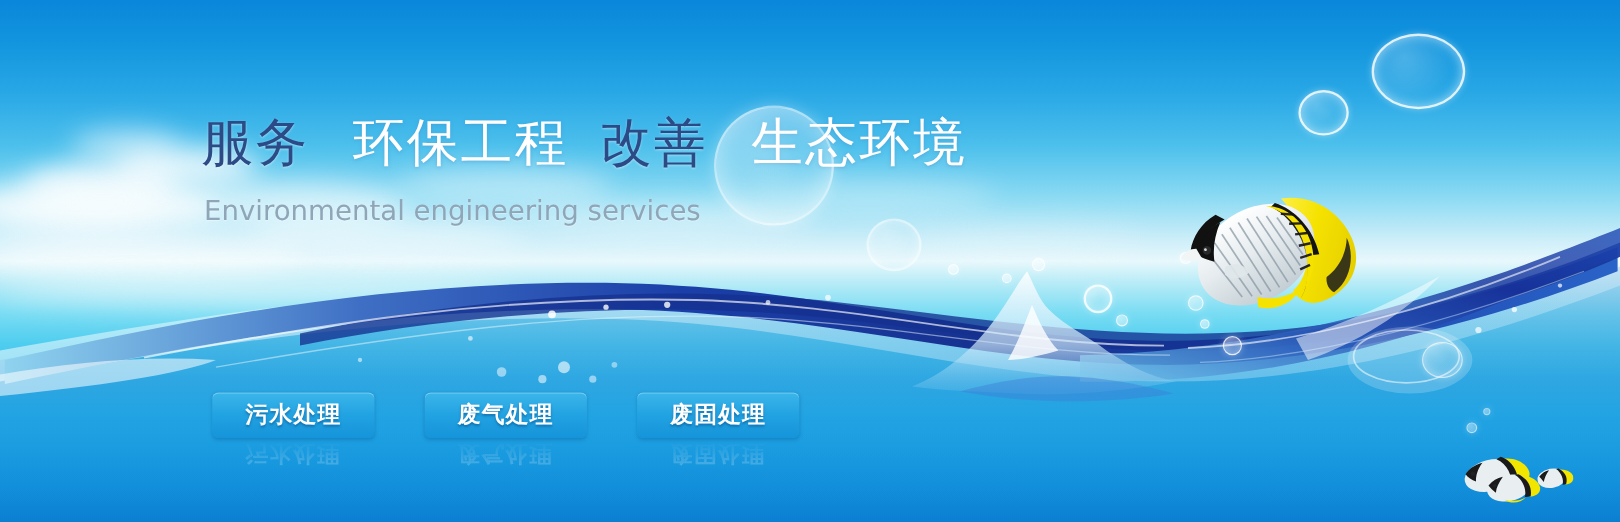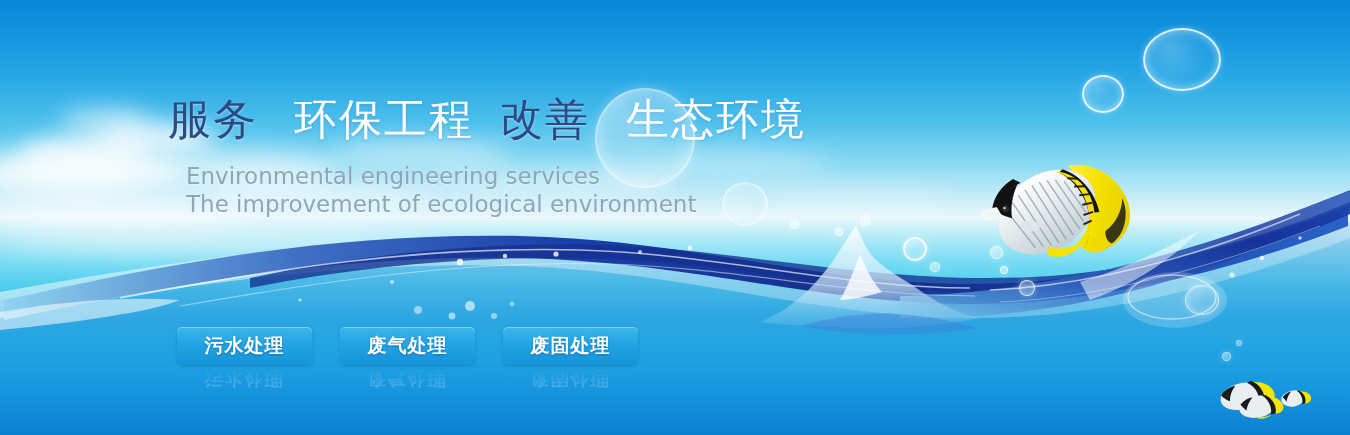--- a/index.html
+++ b/index.html
@@ -85,37 +85,36 @@
   .hl-dark{ color:#2c4b86; text-shadow:0 1px 2px rgba(255,255,255,.45); }
   .hl-light{ color:#ffffff; text-shadow:0 1px 3px rgba(70,140,200,.45);margin-left:36px; }
   .hl-gap{ display:inline-block; width:26px; }
 
   .sub{
     position:absolute; left:170px;
     font-size:23px; color:#8fa6b8; line-height:1.22;
     font-family:"DejaVu Sans","Liberation Sans",sans-serif;
     text-shadow:0 1px 1px rgba(255,255,255,.4);
     white-space:nowrap;
-    margin-left:16px;
   }
   .sub1{ top:162px; }
   .sub2{ top:190px; }
 
   
   .wave{ position:absolute; left:0; top:0; width:1350px; height:435px; pointer-events:none; }
 
   
   .fish{ position:absolute; }
   .fish-main{ left:985px; top:148px; width:150px; height:125px; transform:rotate(-18deg); }
   .fish-s1{ left:1218px; top:378px; width:58px; height:34px; transform:rotate(-14deg); }
   .fish-s2{ left:1238px; top:392px; width:46px; height:28px; transform:rotate(-10deg); }
   .fish-s3{ left:1281px; top:388px; width:30px; height:20px; transform:rotate(-10deg); }
 
   
-  .btn-row{ position:absolute; left:177px; top:327px; display:flex; gap:28px;justify-content:center; }
+  .btn-row{ position:absolute; left:177px; top:327px; display:flex; gap:42px;justify-content:center; }
   .btn-wrap{ position:relative; }
   .btn{
     width:135px; height:38px;
     display:flex; align-items:center; justify-content:center;
     border-radius:5px;
     background:linear-gradient(to bottom,#3cb6ea 0%,#22a3e2 48%,#1594da 100%);
     box-shadow:inset 0 1px 0 rgba(255,255,255,.35), 0 1px 3px rgba(0,60,110,.25);
     color:#ffffff; font-size:19px; font-weight:bold; letter-spacing:1px;
     font-family:"DejaVu Sans","Liberation Sans",sans-serif;
     text-shadow:0 1px 2px rgba(0,70,130,.5);
@@ -154,21 +153,20 @@
     <div class="cloud c10"></div>
     <div class="cloud c11"></div>
     <div class="cloud c12"></div>
   </div>
 
   <div class="headline">
     <span class="hl-dark">服务</span><span class="hl-light">环保工程</span><span class="hl-gap"></span><span class="hl-dark">改善</span><span class="hl-light">生态环境</span>
   </div>
 
   <div class="sub sub1">Environmental engineering services</div>
-  <div class="sub sub2">The improvement of ecological environment</div>
 
   <div class="bubble b-title"></div>
   <div class="bubble b-faint"></div>
 
   <div class="bubble b-big"></div>
   <div class="bubble b-sm"></div>
 
   <svg class="wave" viewBox="0 0 1350 435" preserveAspectRatio="none">
     <defs>
       <linearGradient id="gDeep" x1="0" y1="0" x2="1" y2="0">

